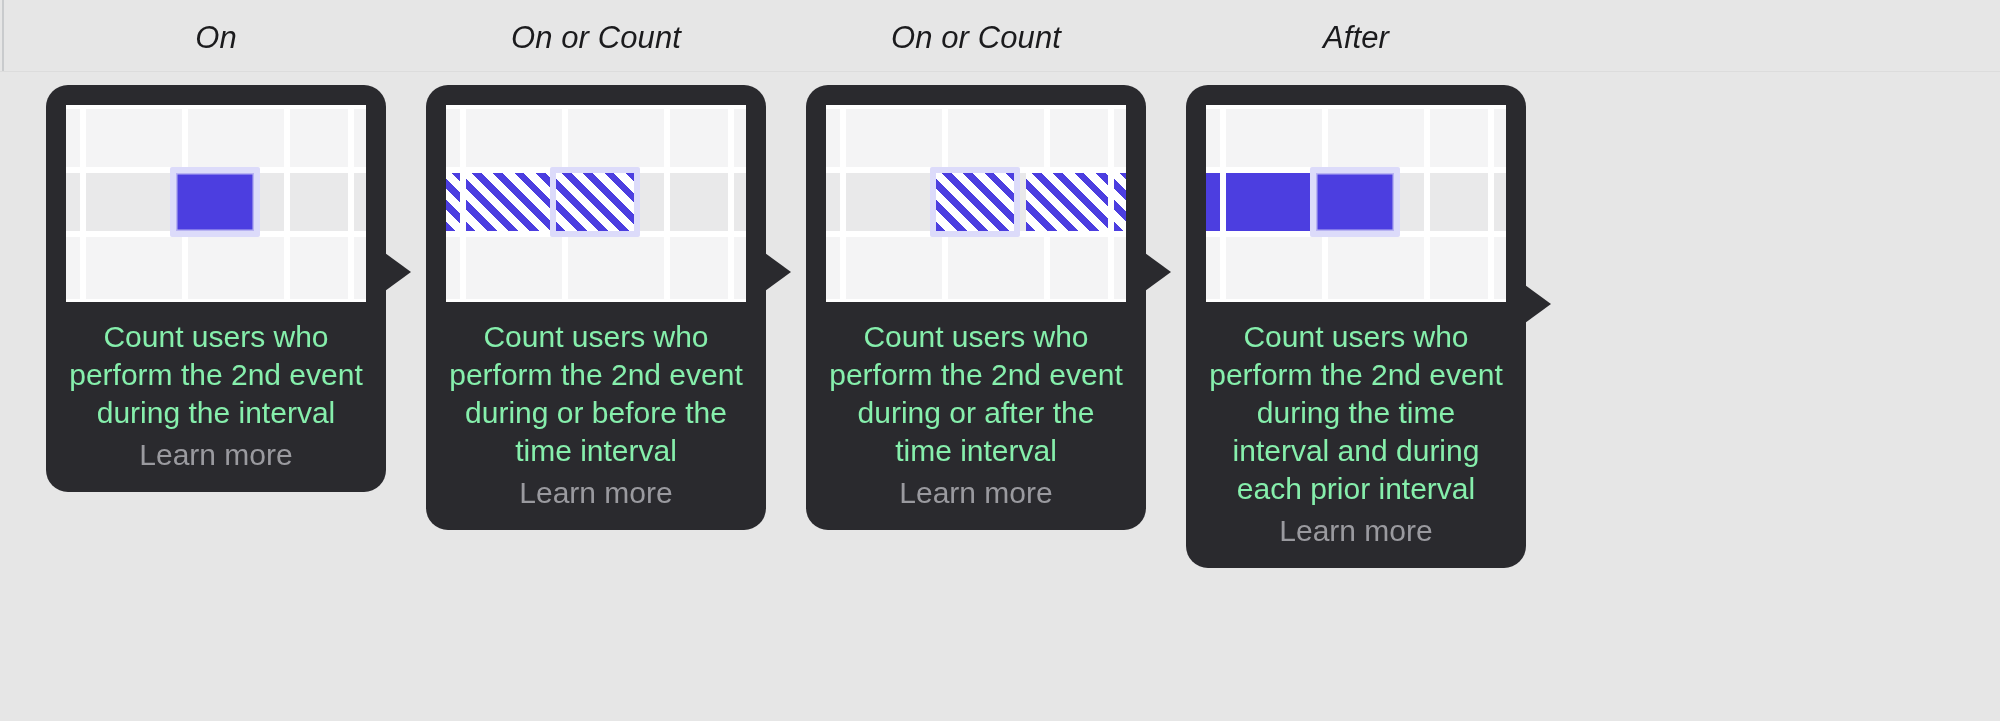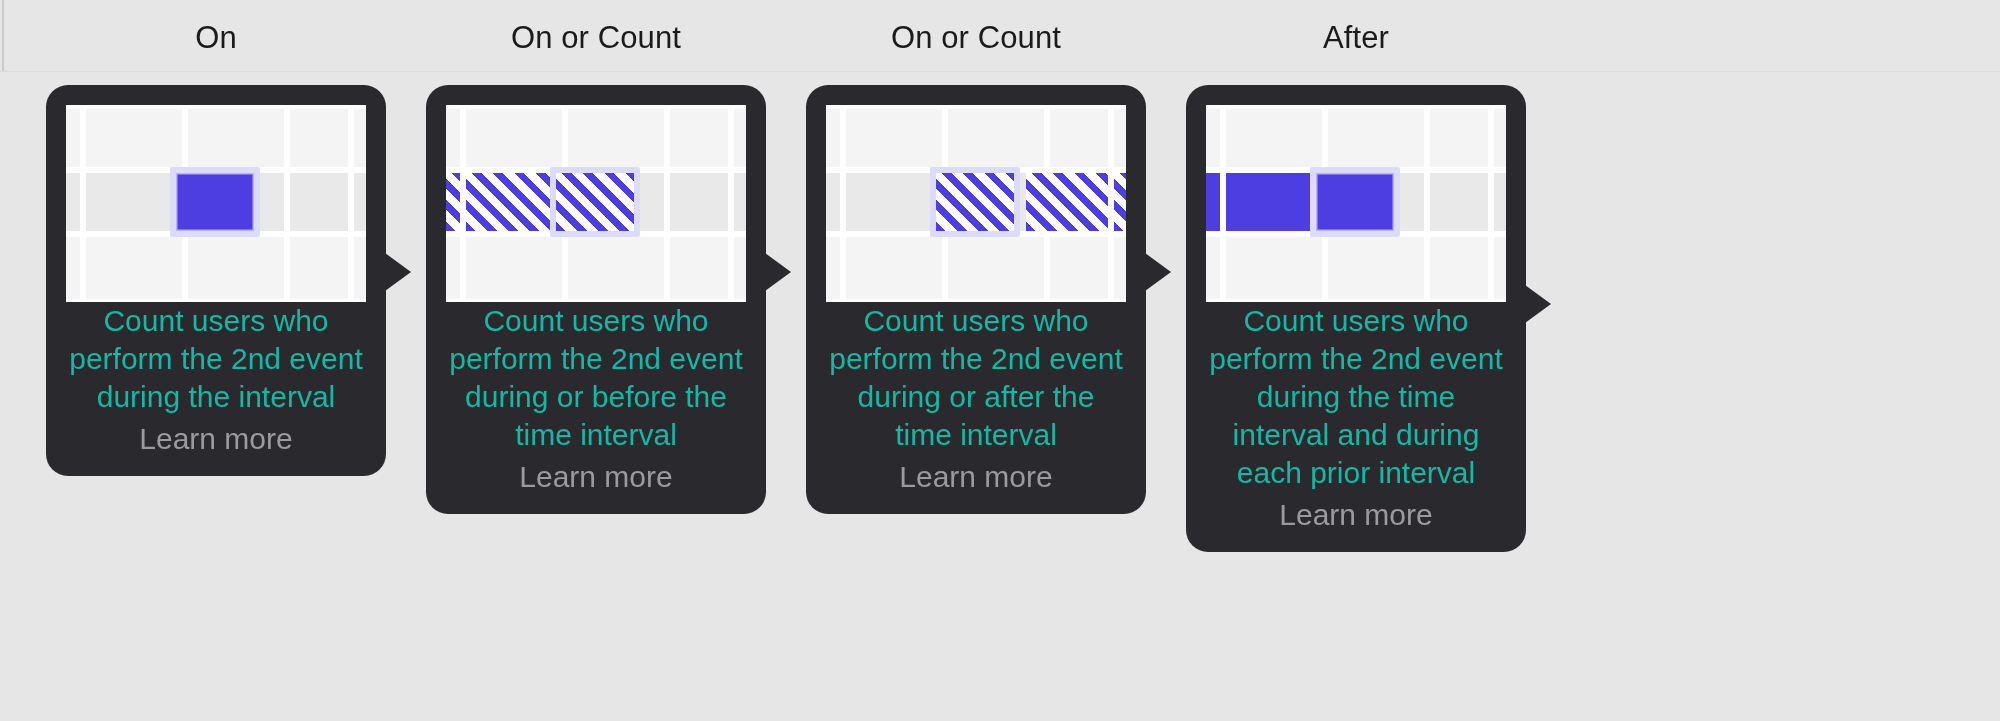--- a/index.html
+++ b/index.html
@@ -24,20 +24,21 @@
 
   .col{position:absolute;top:0;}
 
   .col-title{
     position:absolute;top:20px;left:0;width:100%;
     text-align:center;
     font-size:31px;
     color:#1b1b1d;
     letter-spacing:.1px;
     white-space:nowrap;
+    font-style:italic;
   }
 
   
   .card{
     position:absolute;
     background:#2a2a2e;
     border-radius:22px;
     box-sizing:border-box;
     padding:20px 20px 18px 20px;
   }
@@ -82,21 +83,22 @@
     position:absolute;
     background-image:repeating-linear-gradient(
       45deg,
       #4c3ee0 0px, #4c3ee0 7px,
       #ffffff 7px, #ffffff 15px
     );
   }
 
   
   .card-text{
-    color:#14b8a6;
+    margin-top:16px;
+    color:#86efac;
     font-size:30px;
     line-height:38px;
     text-align:center;
     white-space:pre-line;
   }
   .learn-more{
     margin-top:4px;
     color:#9a9a9f;
     font-size:30px;
     line-height:38px;

